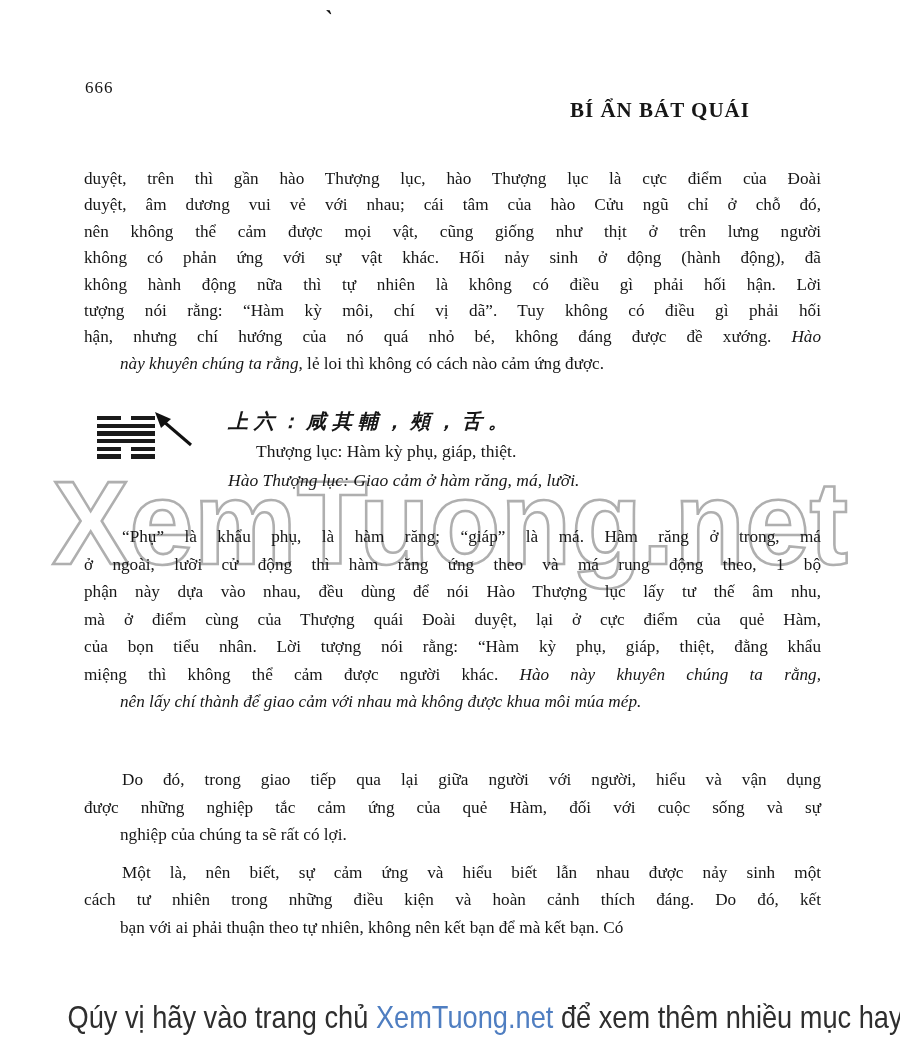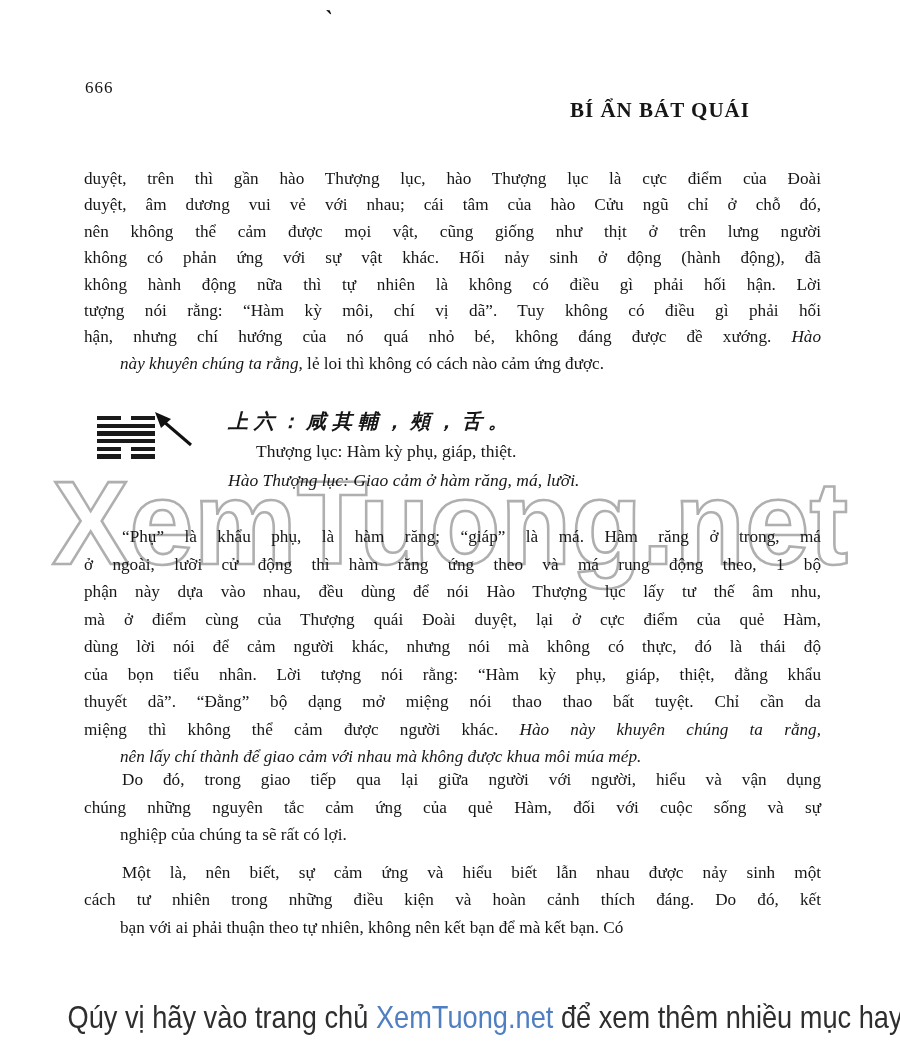--- a/index.html
+++ b/index.html
@@ -99,29 +99,27 @@
 
     <div class="cnline">上六：咸其輔，頰，舌。</div>
     <div class="phonetic">Thượng lục: Hàm kỳ phụ, giáp, thiệt.</div>
     <div class="translation">Hào Thượng lục: Giao cảm ở hàm răng, má, lưỡi.</div>
 
     <div class="para p2">
         <div class="tline indented"><span>“Phụ” là khẩu phụ, là hàm răng; “giáp” là má. Hàm răng ở trong, má</span></div>
         <div class="tline"><span>ở ngoài, lưỡi cử động thì hàm răng ứng theo và má rung động theo, 1 bộ</span></div>
         <div class="tline"><span>phận này dựa vào nhau, đều dùng để nói Hào Thượng lục lấy tư thế âm nhu,</span></div>
         <div class="tline"><span>mà ở điểm cùng của Thượng quái Đoài duyệt, lại ở cực điểm của quẻ Hàm,</span></div>
-        <div class="tline"><span>dùng lời nói để cảm người khác, nhưng nói mà không có thực, đó là thái độ</span></div>
         <div class="tline"><span>của bọn tiểu nhân. Lời tượng nói rằng: “Hàm kỳ phụ, giáp, thiệt, đằng khẩu</span></div>
-        <div class="tline"><span>thuyết dã”. “Đằng” bộ dạng mở miệng nói thao thao bất tuyệt. Chỉ cần da</span></div>
         <div class="tline"><span>miệng thì không thể cảm được người khác. </span><span class="it">Hào này khuyên chúng ta rằng,</span></div>
         <div class="tline lastline"><span class="it">nên lấy chí thành để giao cảm với nhau mà không được khua môi múa mép.</span></div>
       </div>
     <div class="para p3">
         <div class="tline indented"><span>Do đó, trong giao tiếp qua lại giữa người với người, hiểu và vận dụng</span></div>
-        <div class="tline"><span>chúng những nguyên tắc cảm ứng của quẻ Hàm, đối với cuộc sống và sự</span></div>
+        <div class="tline"><span>được những nghiệp tắc cảm ứng của quẻ Hàm, đối với cuộc sống và sự</span></div>
         <div class="tline lastline"><span>nghiệp của chúng ta sẽ rất có lợi.</span></div>
       </div>
     <div class="para p4">
         <div class="tline indented"><span>Một là, nên biết, sự cảm ứng và hiểu biết lẫn nhau được nảy sinh một</span></div>
         <div class="tline"><span>cách tư nhiên trong những điều kiện và hoàn cảnh thích đáng. Do đó, kết</span></div>
         <div class="tline lastline"><span>bạn với ai phải thuận theo tự nhiên, không nên kết bạn để mà kết bạn. Có</span></div>
       </div>
 
     <div class="footer" style="color: rgb(46, 46, 46);">
       <span>Qúy vị hãy vào trang chủ </span><span class="footer-link" style="color: rgb(79, 126, 193);">XemTuong.net</span><span> để xem thêm nhiều mục hay khác</span>

